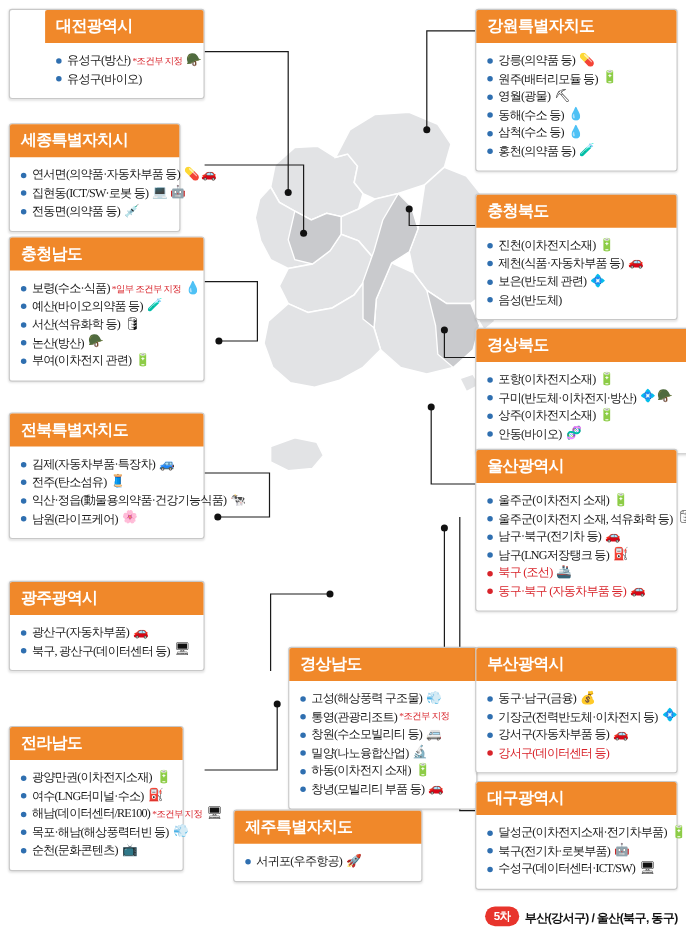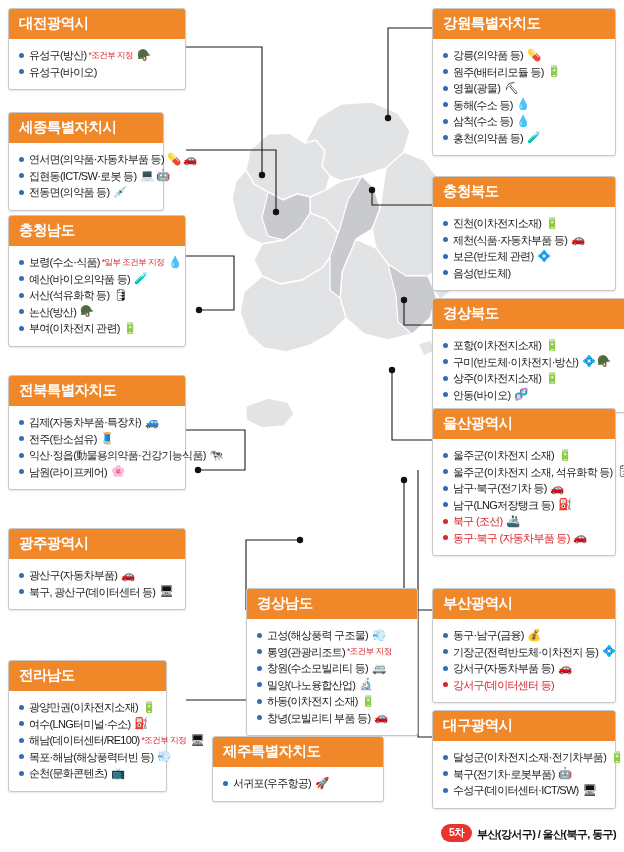--- a/index.html
+++ b/index.html
@@ -34,20 +34,21 @@
     padding:7px 8px 8px 10px;
   }
   .row{
     display:flex;
     align-items:center;
     font-size:11px;
     letter-spacing:-0.7px;
     line-height:1.32;
     margin:2px 0;
     white-space:nowrap;
+    font-family:Liberation Serif, serif;
   }
   .bullet{
     display:inline-block;
     width:5px;height:5px;
     min-width:5px;
     border-radius:50%;
     background:#2f6fb0;
     margin-right:5px;
   }
   .row.red .bullet{background:#d8232a;}
@@ -131,21 +132,21 @@
     <circle cx="252" cy="640" r="3.2"></circle>
     <circle cx="388" cy="118" r="3.2"></circle>
     <circle cx="372" cy="190" r="3.2"></circle>
     <circle cx="404" cy="300" r="3.2"></circle>
     <circle cx="392" cy="370" r="3.2"></circle>
     <circle cx="404" cy="480" r="3.2"></circle>
     <circle cx="300" cy="540" r="3.2"></circle>
   </g>
 </svg>
 
-<div class="card" style="left:8px;top:8px;width:178px;">
+<div class="card" style="left:8px;top:8px;width:178px;padding-left:32px;">
   <div class="card-head">대전광역시</div>
   <div class="card-body">
     <div class="row">
         <span class="bullet"></span>
         <span class="txt">유성구(방산)</span>
         <span class="note">*조건부 지정</span>
         <span class="ico">🪖</span>
       </div>
     <div class="row">
         <span class="bullet"></span>
@@ -400,21 +401,21 @@
         <span class="ico">🚢</span>
       </div>
     <div class="row red">
         <span class="bullet"></span>
         <span class="txt">동구·북구 (자동차부품 등)</span>
         <span class="ico">🚗</span>
       </div>
   </div>
 </div>
 
-<div class="card" style="left:246px;top:588px;width:172px;">
+<div class="card" style="left:262px;top:588px;width:172px;">
   <div class="card-head">경상남도</div>
   <div class="card-body">
     <div class="row">
         <span class="bullet"></span>
         <span class="txt">고성(해상풍력 구조물)</span>
         <span class="ico">💨</span>
       </div>
     <div class="row">
         <span class="bullet"></span>
         <span class="txt">통영(관광리조트)</span>

